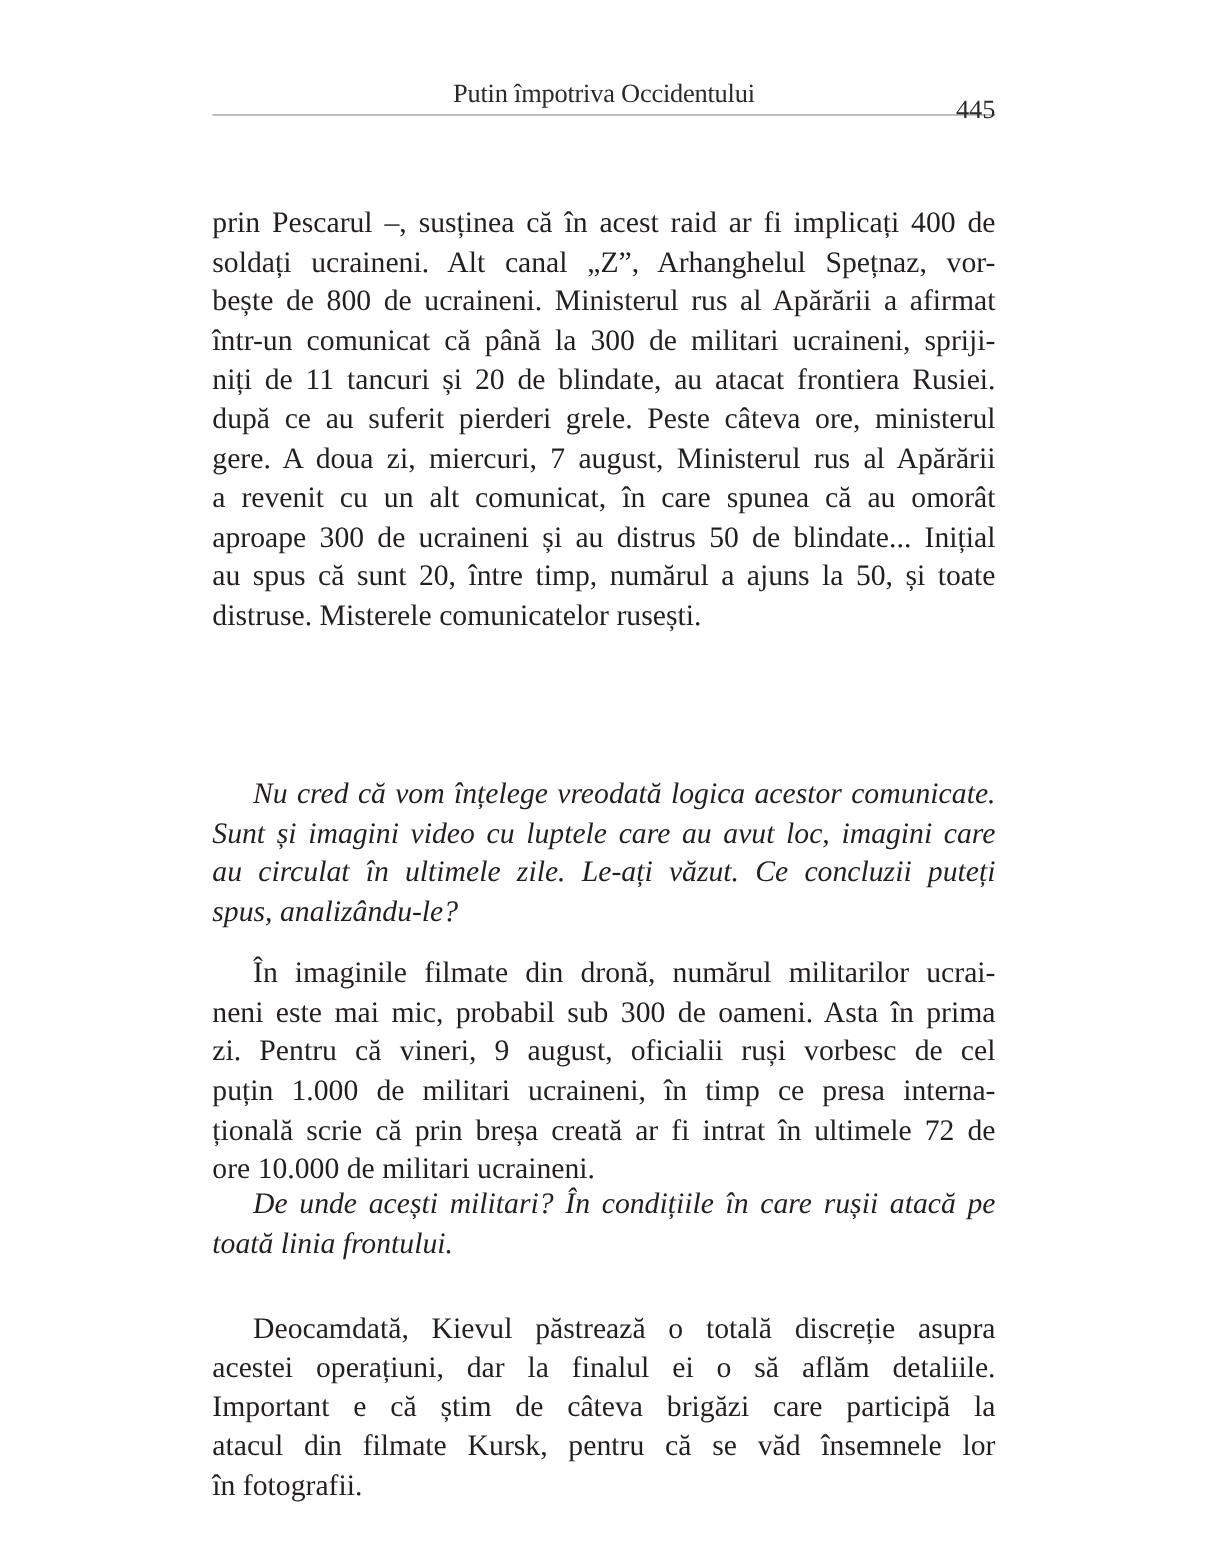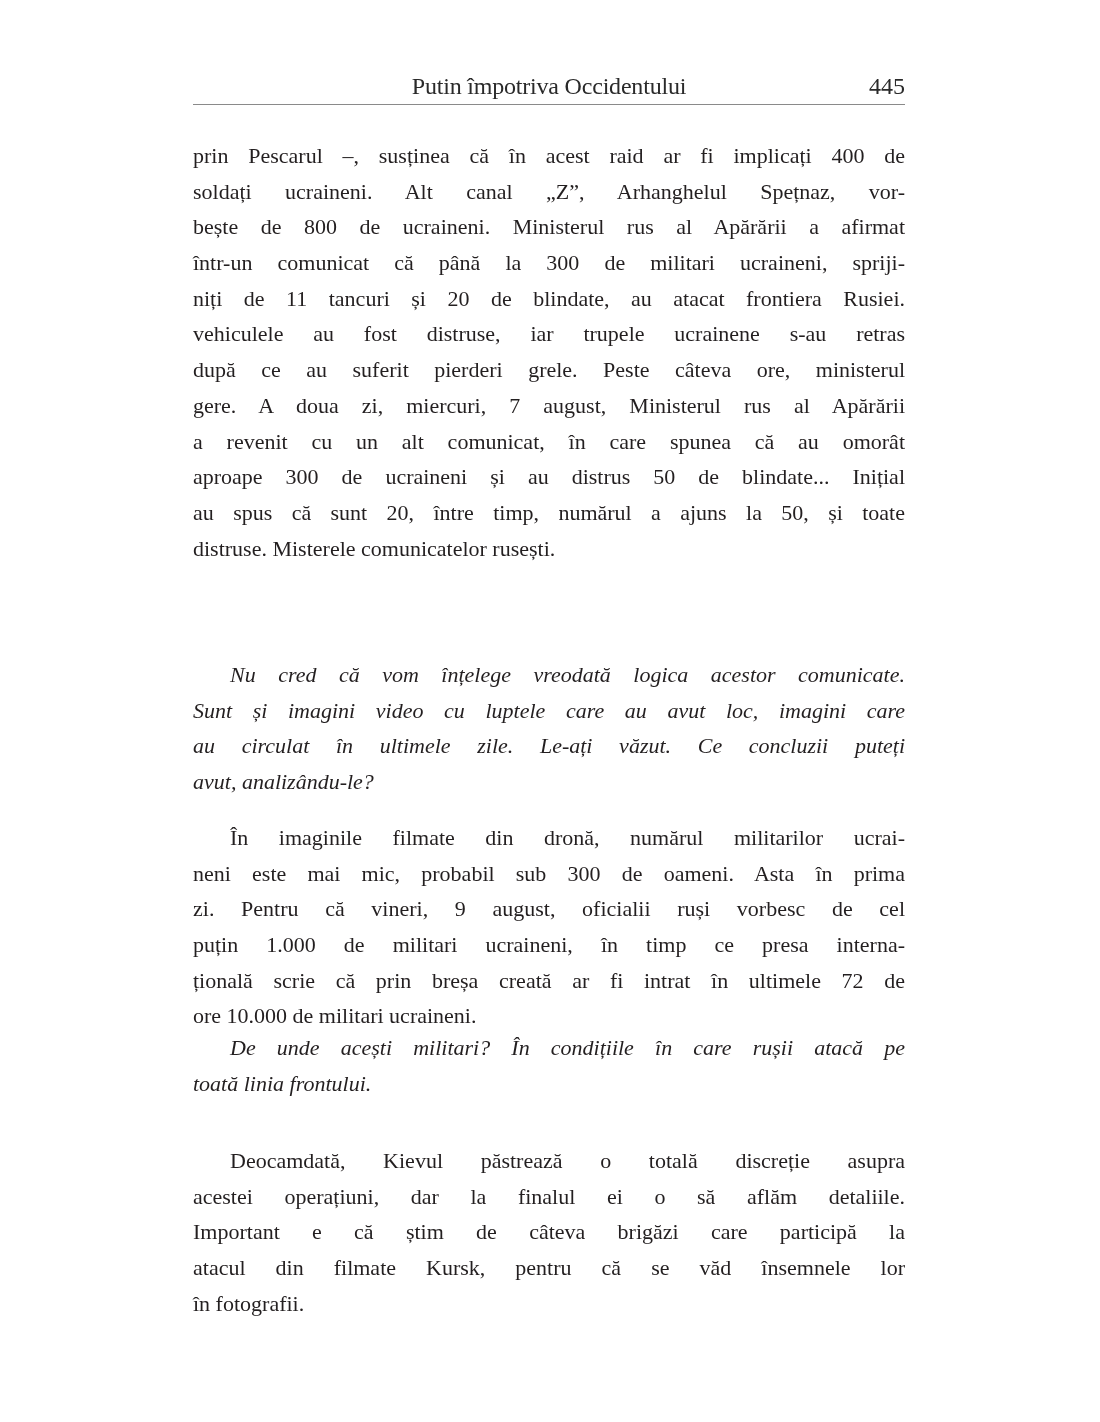--- a/index.html
+++ b/index.html
@@ -31,31 +31,32 @@
       top: 2px;
       text-align: center;
       font-size: 24px;
       line-height: 28px;
       color: #2a2a2a;
       letter-spacing: -0.2px;
     }
     .page-number {
       position: absolute;
       right: 0;
-      top: 2px;
+      top: 16px;
       font-size: 24px;
       line-height: 28px;
       color: #2a2a2a;
     }
     .text-block {
       position: absolute;
       left: 193px;
       width: 712px;
-      font-size: 22px;
+      font-size: 27px;
       line-height: 35.7px;
+      margin-top: 47px;
     }
     .line {
       display: block;
       white-space: nowrap;
       text-align: justify;
       text-align-last: justify;
       height: 35.7px;
       overflow: visible;
     }
     .line.last {
@@ -80,34 +81,33 @@
   <span class="running-title">Putin împotriva Occidentului</span>
   <span class="page-number">445</span>
 </div>
 
 <div class="text-block" id="para-1">
   <span class="line">prin Pescarul –, susținea că în acest raid ar fi implicați 400 de</span>
   <span class="line">soldați ucraineni. Alt canal „Z”, Arhanghelul Spețnaz, vor-</span>
   <span class="line">bește de 800 de ucraineni. Ministerul rus al Apărării a afirmat</span>
   <span class="line">într-un comunicat că până la 300 de militari ucraineni, spriji-</span>
   <span class="line">niți de 11 tancuri și 20 de blindate, au atacat frontiera Rusiei.</span>
-  <span class="line">vehiculele au fost distruse, iar trupele ucrainene s-au retras</span>
   <span class="line">după ce au suferit pierderi grele. Peste câteva ore, ministerul</span>
   <span class="line">gere. A doua zi, miercuri, 7 august, Ministerul rus al Apărării</span>
   <span class="line">a revenit cu un alt comunicat, în care spunea că au omorât</span>
   <span class="line">aproape 300 de ucraineni și au distrus 50 de blindate... Inițial</span>
   <span class="line">au spus că sunt 20, între timp, numărul a ajuns la 50, și toate</span>
   <span class="line last">distruse. Misterele comunicatelor rusești.</span>
 </div>
 
 <div class="text-block italic" id="para-2">
   <span class="line indent">Nu cred că vom înțelege vreodată logica acestor comunicate.</span>
   <span class="line">Sunt și imagini video cu luptele care au avut loc, imagini care</span>
   <span class="line">au circulat în ultimele zile. Le-ați văzut. Ce concluzii puteți</span>
-  <span class="line last">avut, analizându-le?</span>
+  <span class="line last">spus, analizându-le?</span>
 </div>
 
 <div class="text-block" id="para-3">
   <span class="line indent">În imaginile filmate din dronă, numărul militarilor ucrai-</span>
   <span class="line">neni este mai mic, probabil sub 300 de oameni. Asta în prima</span>
   <span class="line">zi. Pentru că vineri, 9 august, oficialii ruși vorbesc de cel</span>
   <span class="line">puțin 1.000 de militari ucraineni, în timp ce presa interna-</span>
   <span class="line">țională scrie că prin breșa creată ar fi intrat în ultimele 72 de</span>
   <span class="line last">ore 10.000 de militari ucraineni.</span>
 </div>

